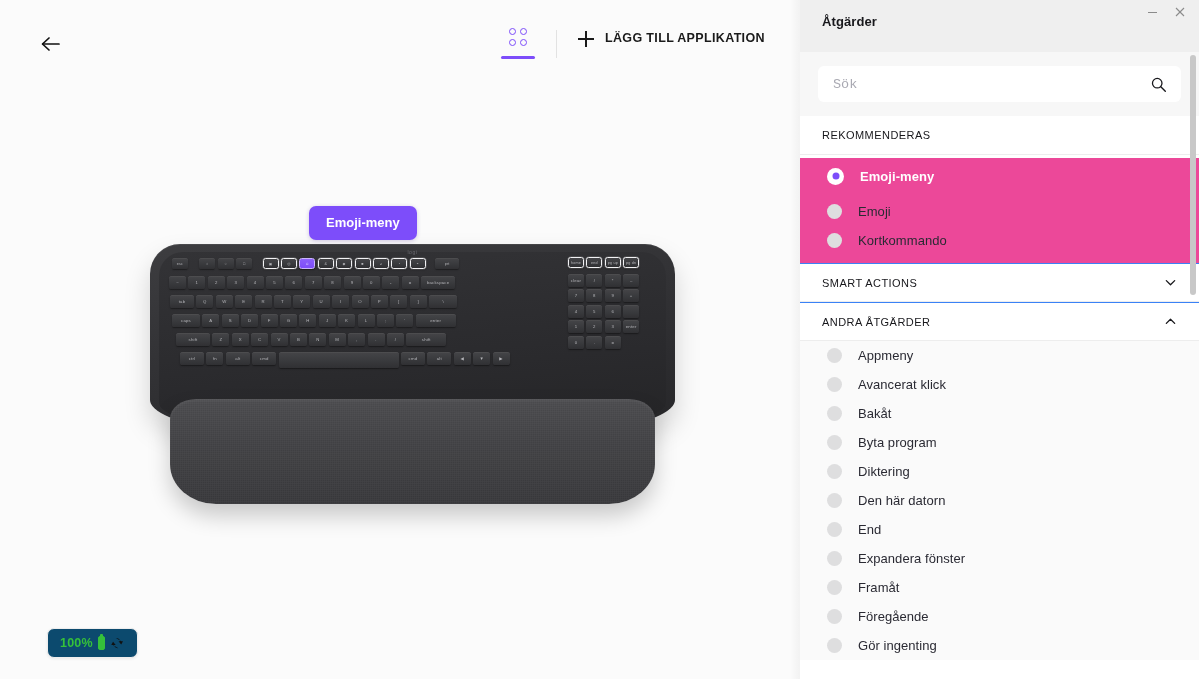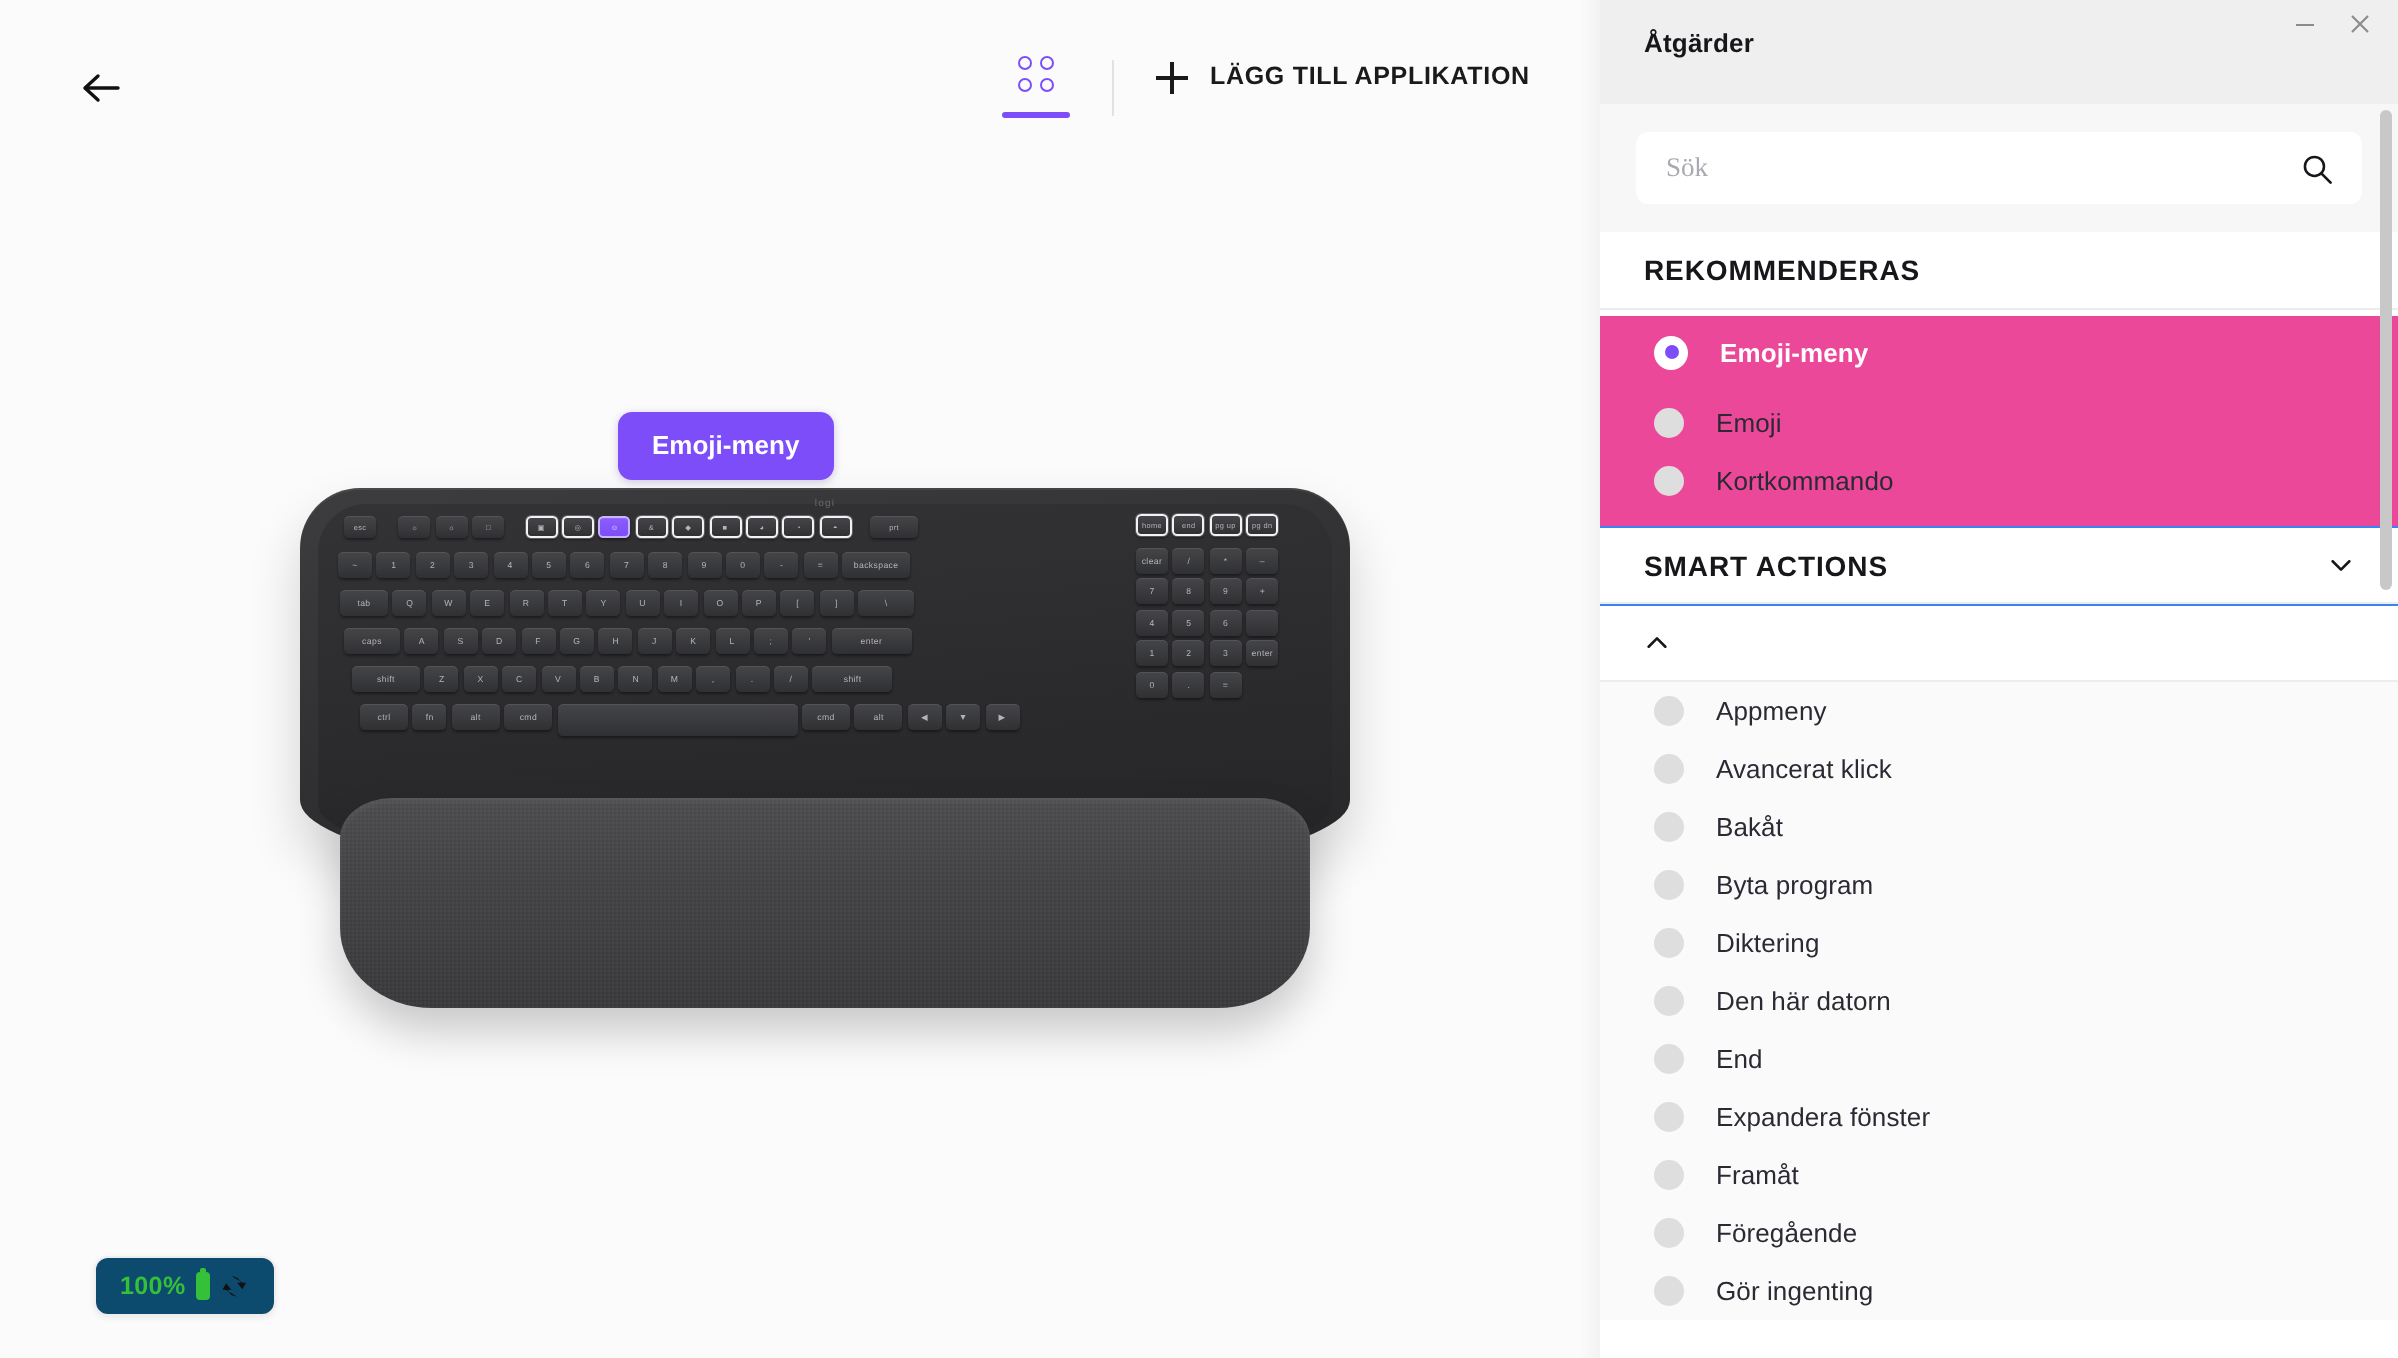--- a/index.html
+++ b/index.html
@@ -300,21 +300,21 @@
     border-radius: 6px;
     display: flex;
     align-items: center;
     padding: 0 14px 0 15px;
   }
   .search-input {
     flex: 1;
     border: none;
     outline: none;
     background: transparent;
-    font-family: Liberation Serif, serif;
+    font-family: Liberation Mono, monospace;
     font-size: 13.5px;
     color: #20202a;
   }
   .search-input::placeholder { color: #a9a9b2; }
   .search-icon { width: 17px; height: 17px; flex: 0 0 17px; cursor: pointer; }
 
   .panel-scroll {
     position: relative;
     flex: 1 1 auto;
     overflow: hidden;
@@ -326,22 +326,22 @@
     background: #ffffff;
     border-top: 1px solid #3b82f6;
     border-bottom: 1px solid #ededed;
     display: flex;
     align-items: center;
     padding: 0 22px;
     cursor: pointer;
   }
   .section-header.no-top { border-top: none; }
   .section-title {
-    font-size: 14px;
-    font-weight: 700;
+    font-size: 11px;
+    font-weight: 400;
     letter-spacing: 0.45px;
     color: #17171b;
     flex: 1;
   }
   .chev { width: 13px; height: 13px; }
 
   .opt-list { background: #fafafa; padding: 0; }
   .opt {
     position: relative;
     height: 29px;
@@ -641,20 +641,21 @@
       </div>
 
       <div class="section-header">
         <span class="section-title">SMART ACTIONS</span>
         <svg class="chev" viewBox="0 0 14 14">
           <path d="M2.5 5 L7 9.5 L11.5 5" fill="none" stroke="#17171b" stroke-width="1.4" stroke-linecap="round" stroke-linejoin="round"></path>
         </svg>
       </div>
 
       <div class="section-header">
+        <span class="section-title">ANDRA ÅTGÄRDER</span>
         <svg class="chev" viewBox="0 0 14 14">
           <path d="M2.5 9 L7 4.5 L11.5 9" fill="none" stroke="#17171b" stroke-width="1.4" stroke-linecap="round" stroke-linejoin="round"></path>
         </svg>
       </div>
       <div class="opt-list">
         <div class="opt">
           <span class="radio"></span>
           <span class="lbl">Appmeny</span>
         </div>
         <div class="opt">

